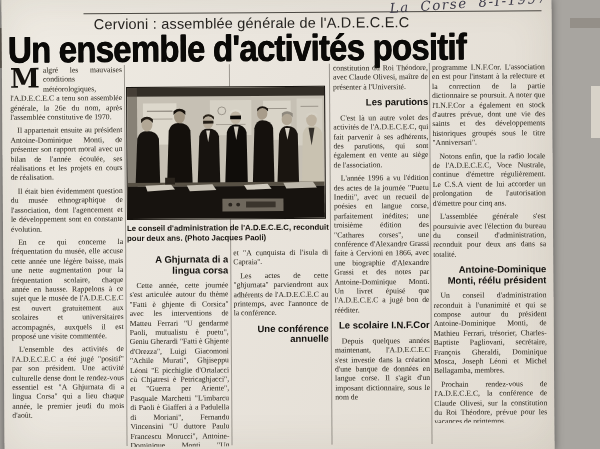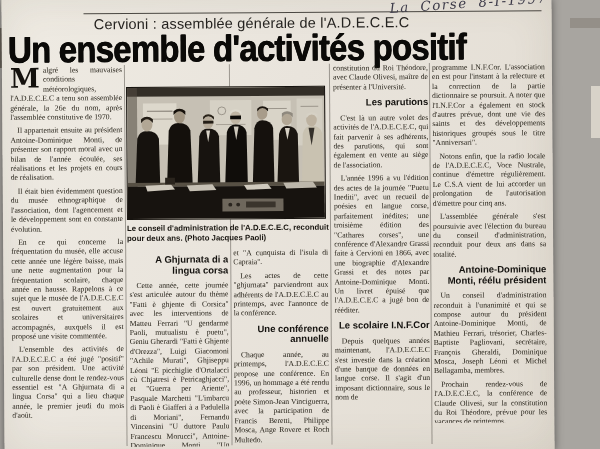--- a/index.html
+++ b/index.html
@@ -173,21 +173,20 @@
 
   <div class="col" id="col2">
     <h3>A Ghjurnata di a lingua corsa</h3>
     <p>Cette année, cette journée s'est articulée autour du thème "Fatti è ghjente di Corsica" avec les interventions de Matteu Ferrari "U gendarme Paoli, mutualistu è puetu", Geniu Gherardi "Fatti è Ghjente d'Orezza", Luigi Giacomoni "Achile Murati", Ghjiseppu Léoni "E picchiglie d'Ortalacci cù Chjatresi è Petricaghjacci", et "Guerra per Ariente", Pasquale Marchetti "L'imbarcu di Paoli è Giafferi à a Padulella di Moriani", Fernandu Vincensini "U duttore Paulu Francescu Morucci", Antoine-Dominique Monti "Un culunellu Suzzoni è u beatu Geronimo"</p>
   </div>
 
   <div class="col" id="col3">
     <p class="noind">et "A cunquista di l'isula di Capraia".</p>
     <p>Les actes de cette "ghjurnata" parviendront aux adhérents de l'A.D.E.C.E.C au printemps, avec l'annonce de la conférence.</p>
     <h3>Une conférence annuelle</h3>
-    <p>Chaque année, au printemps, l'A.D.E.C.E.C propose une conférence. En 1996, un hommage a été rendu au professeur, historien et poète Simon-Jean Vinciguerra, avec la participation de Francis Beretti, Philippe Mosca, Ange Rovere et Roch Multedo.</p>
 
   </div>
 
   <div class="col" id="col4">
     <p class="noind">constitution du Roi Théodore, avec Claude Olivesi, maître de présenter à l'Université.</p>
     <h3>Les parutions</h3>
     <p>C'est là un autre volet des activités de l'A.D.E.C.E.C, qui fait parvenir à ses adhérents, des parutions, qui sont également en vente au siège de l'association.</p>
     <p>L'année 1996 a vu l'édition des actes de la journée "Puetu Inediti", avec un recueil de poésies en langue corse, parfaitement inédites; une troisième édition des "Cathares corses", une conférence d'Alexandre Grassi faite à Cervioni en 1866, avec une biographie d'Alexandre Grassi et des notes par Antoine-Dominique Monti. Un livret épuisé que l'A.D.E.C.E.C a jugé bon de rééditer.</p>
     <h3>Le scolaire I.N.F.Cor</h3>
     <p>Depuis quelques années maintenant, l'A.D.E.C.E.C s'est investie dans la création d'une banque de données en langue corse. Il s'agit d'un imposant dictionnaire, sous le nom de</p>

